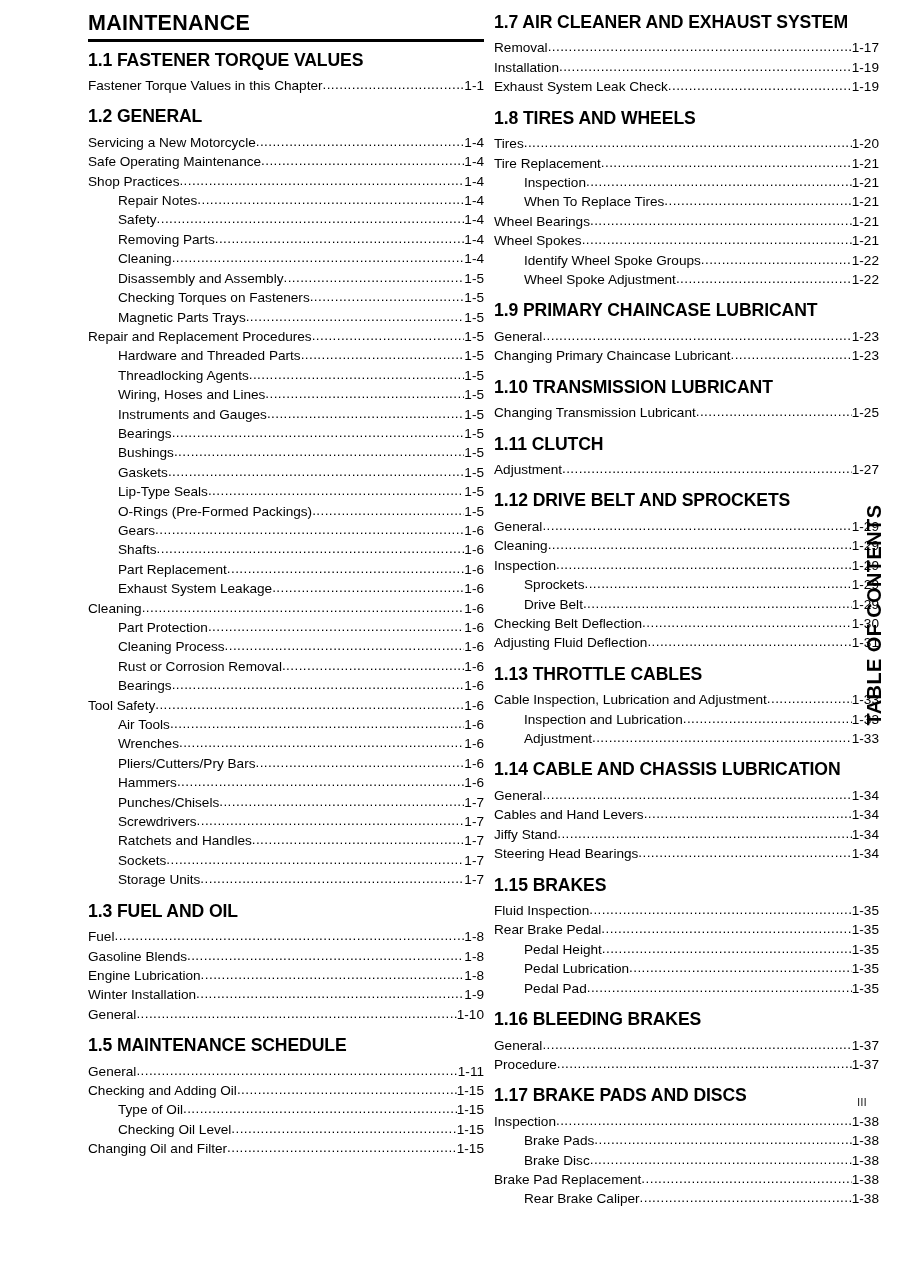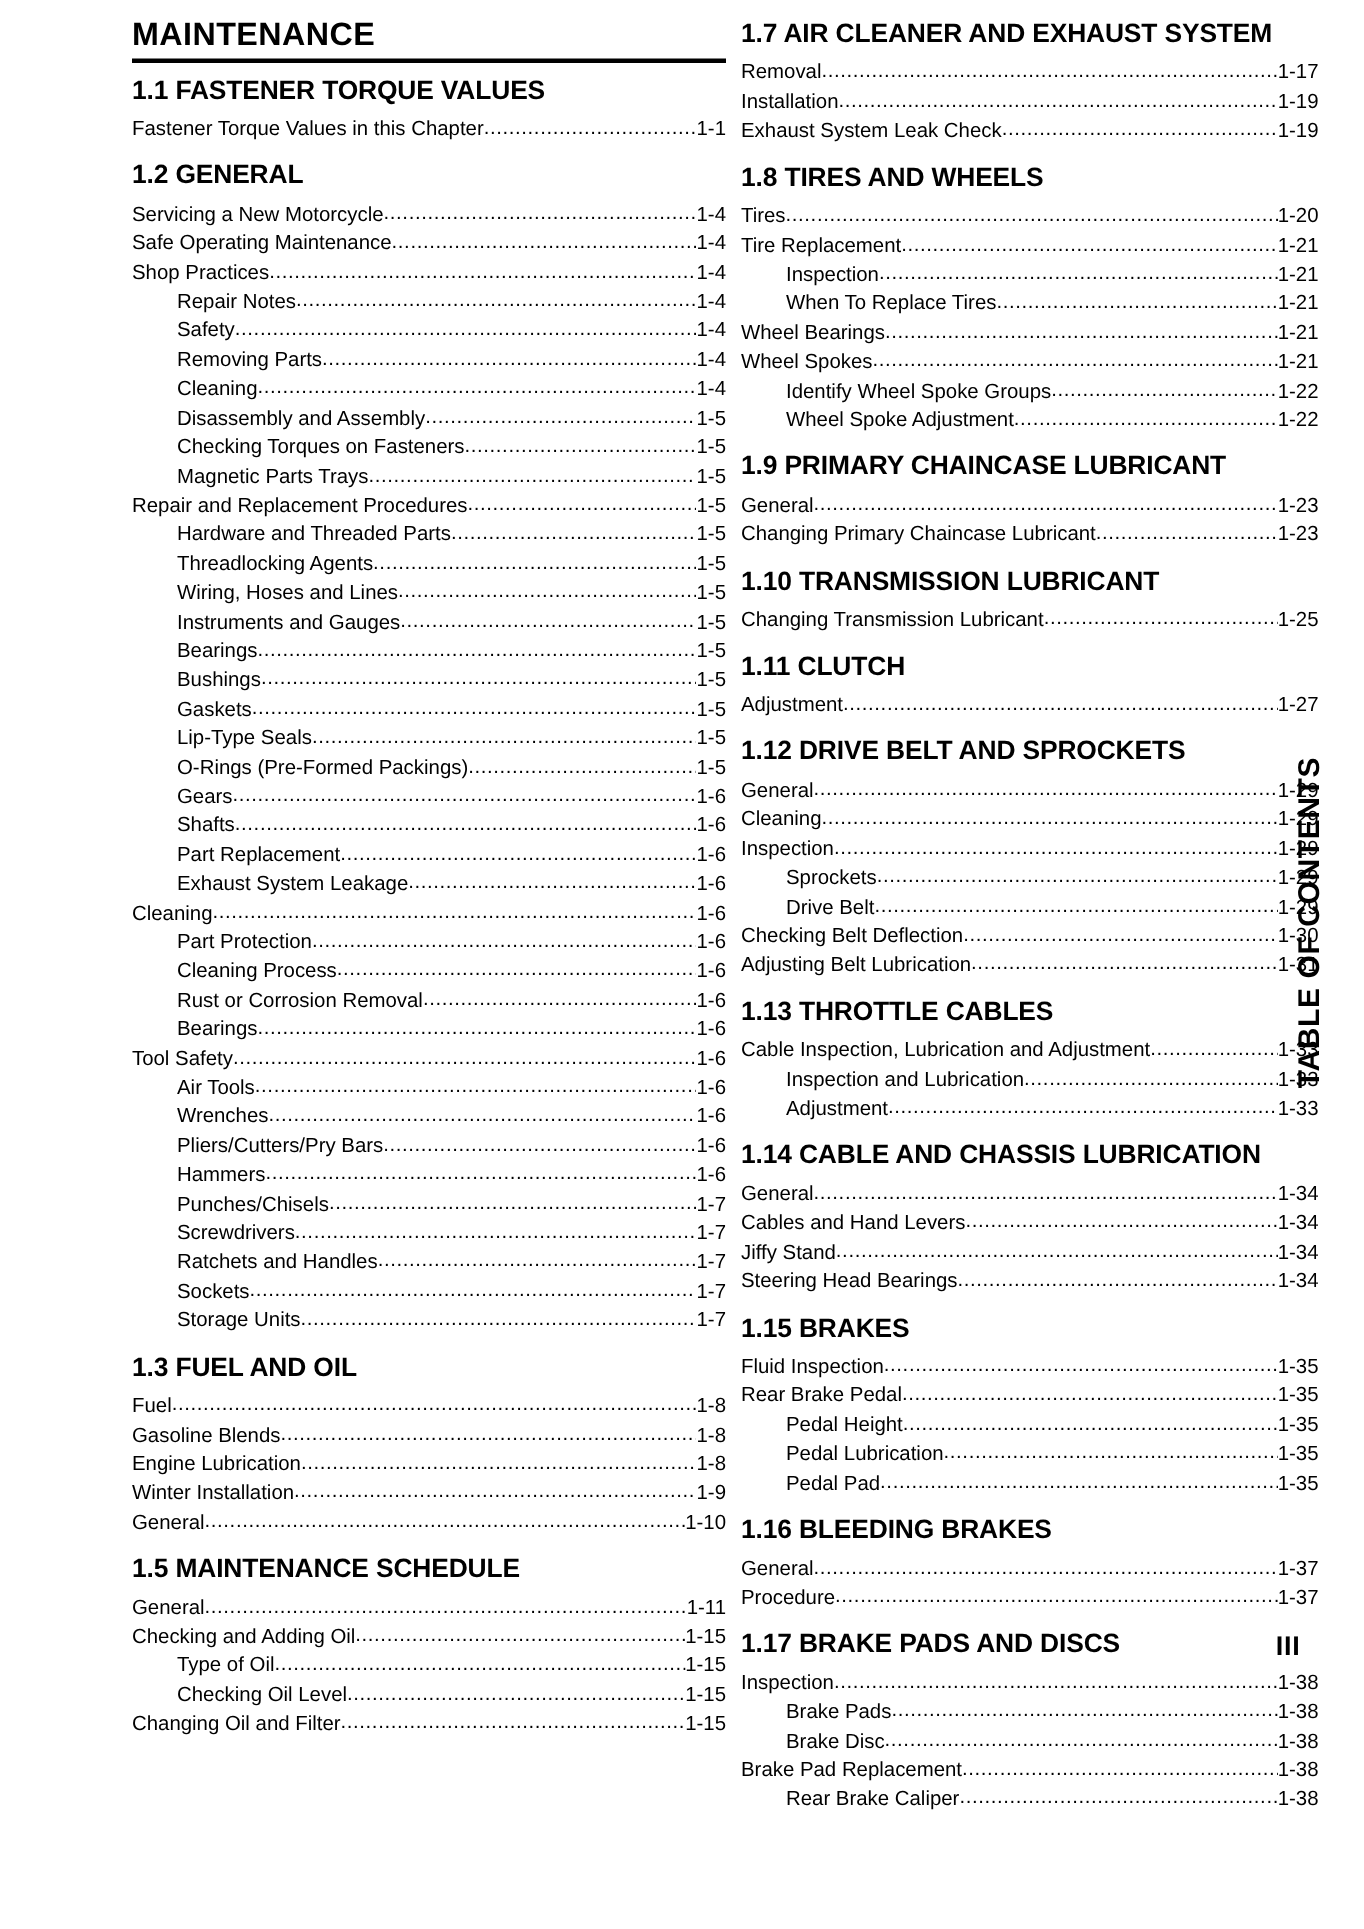--- a/index.html
+++ b/index.html
@@ -118,22 +118,22 @@
     font-weight: bold;
     letter-spacing: 0.4px;
     white-space: nowrap;
   }
 
   
   #folio {
     position: absolute;
     right: 42px;
     bottom: 92px;
-    font-size: 18px;
-    font-weight: bold;
+    font-size: 10px;
+    font-weight: normal;
     letter-spacing: 0.5px;
   }
 </style>
 </head>
 <body>
 
 <div id="page">
 
   <div class="col" id="col-left">
     <div class="chapter-title">MAINTENANCE</div>
@@ -503,21 +503,21 @@
           <span class="toc-label">Drive  Belt</span>
           <span class="toc-dots"></span>
           <span class="toc-page">1-29</span>
         </div>
         <div class="toc-entry lvl1">
           <span class="toc-label">Checking Belt Deflection</span>
           <span class="toc-dots"></span>
           <span class="toc-page">1-30</span>
         </div>
         <div class="toc-entry lvl1">
-          <span class="toc-label">Adjusting  Belt  Lubrication</span>
+          <span class="toc-label">Adjusting  Fluid  Deflection</span>
           <span class="toc-dots"></span>
           <span class="toc-page">1-31</span>
         </div>
         <div class="section-heading">1.13 THROTTLE CABLES</div>
         <div class="toc-entry lvl1">
           <span class="toc-label">Cable Inspection, Lubrication and Adjustment</span>
           <span class="toc-dots"></span>
           <span class="toc-page">1-33</span>
         </div>
         <div class="toc-entry lvl2">

